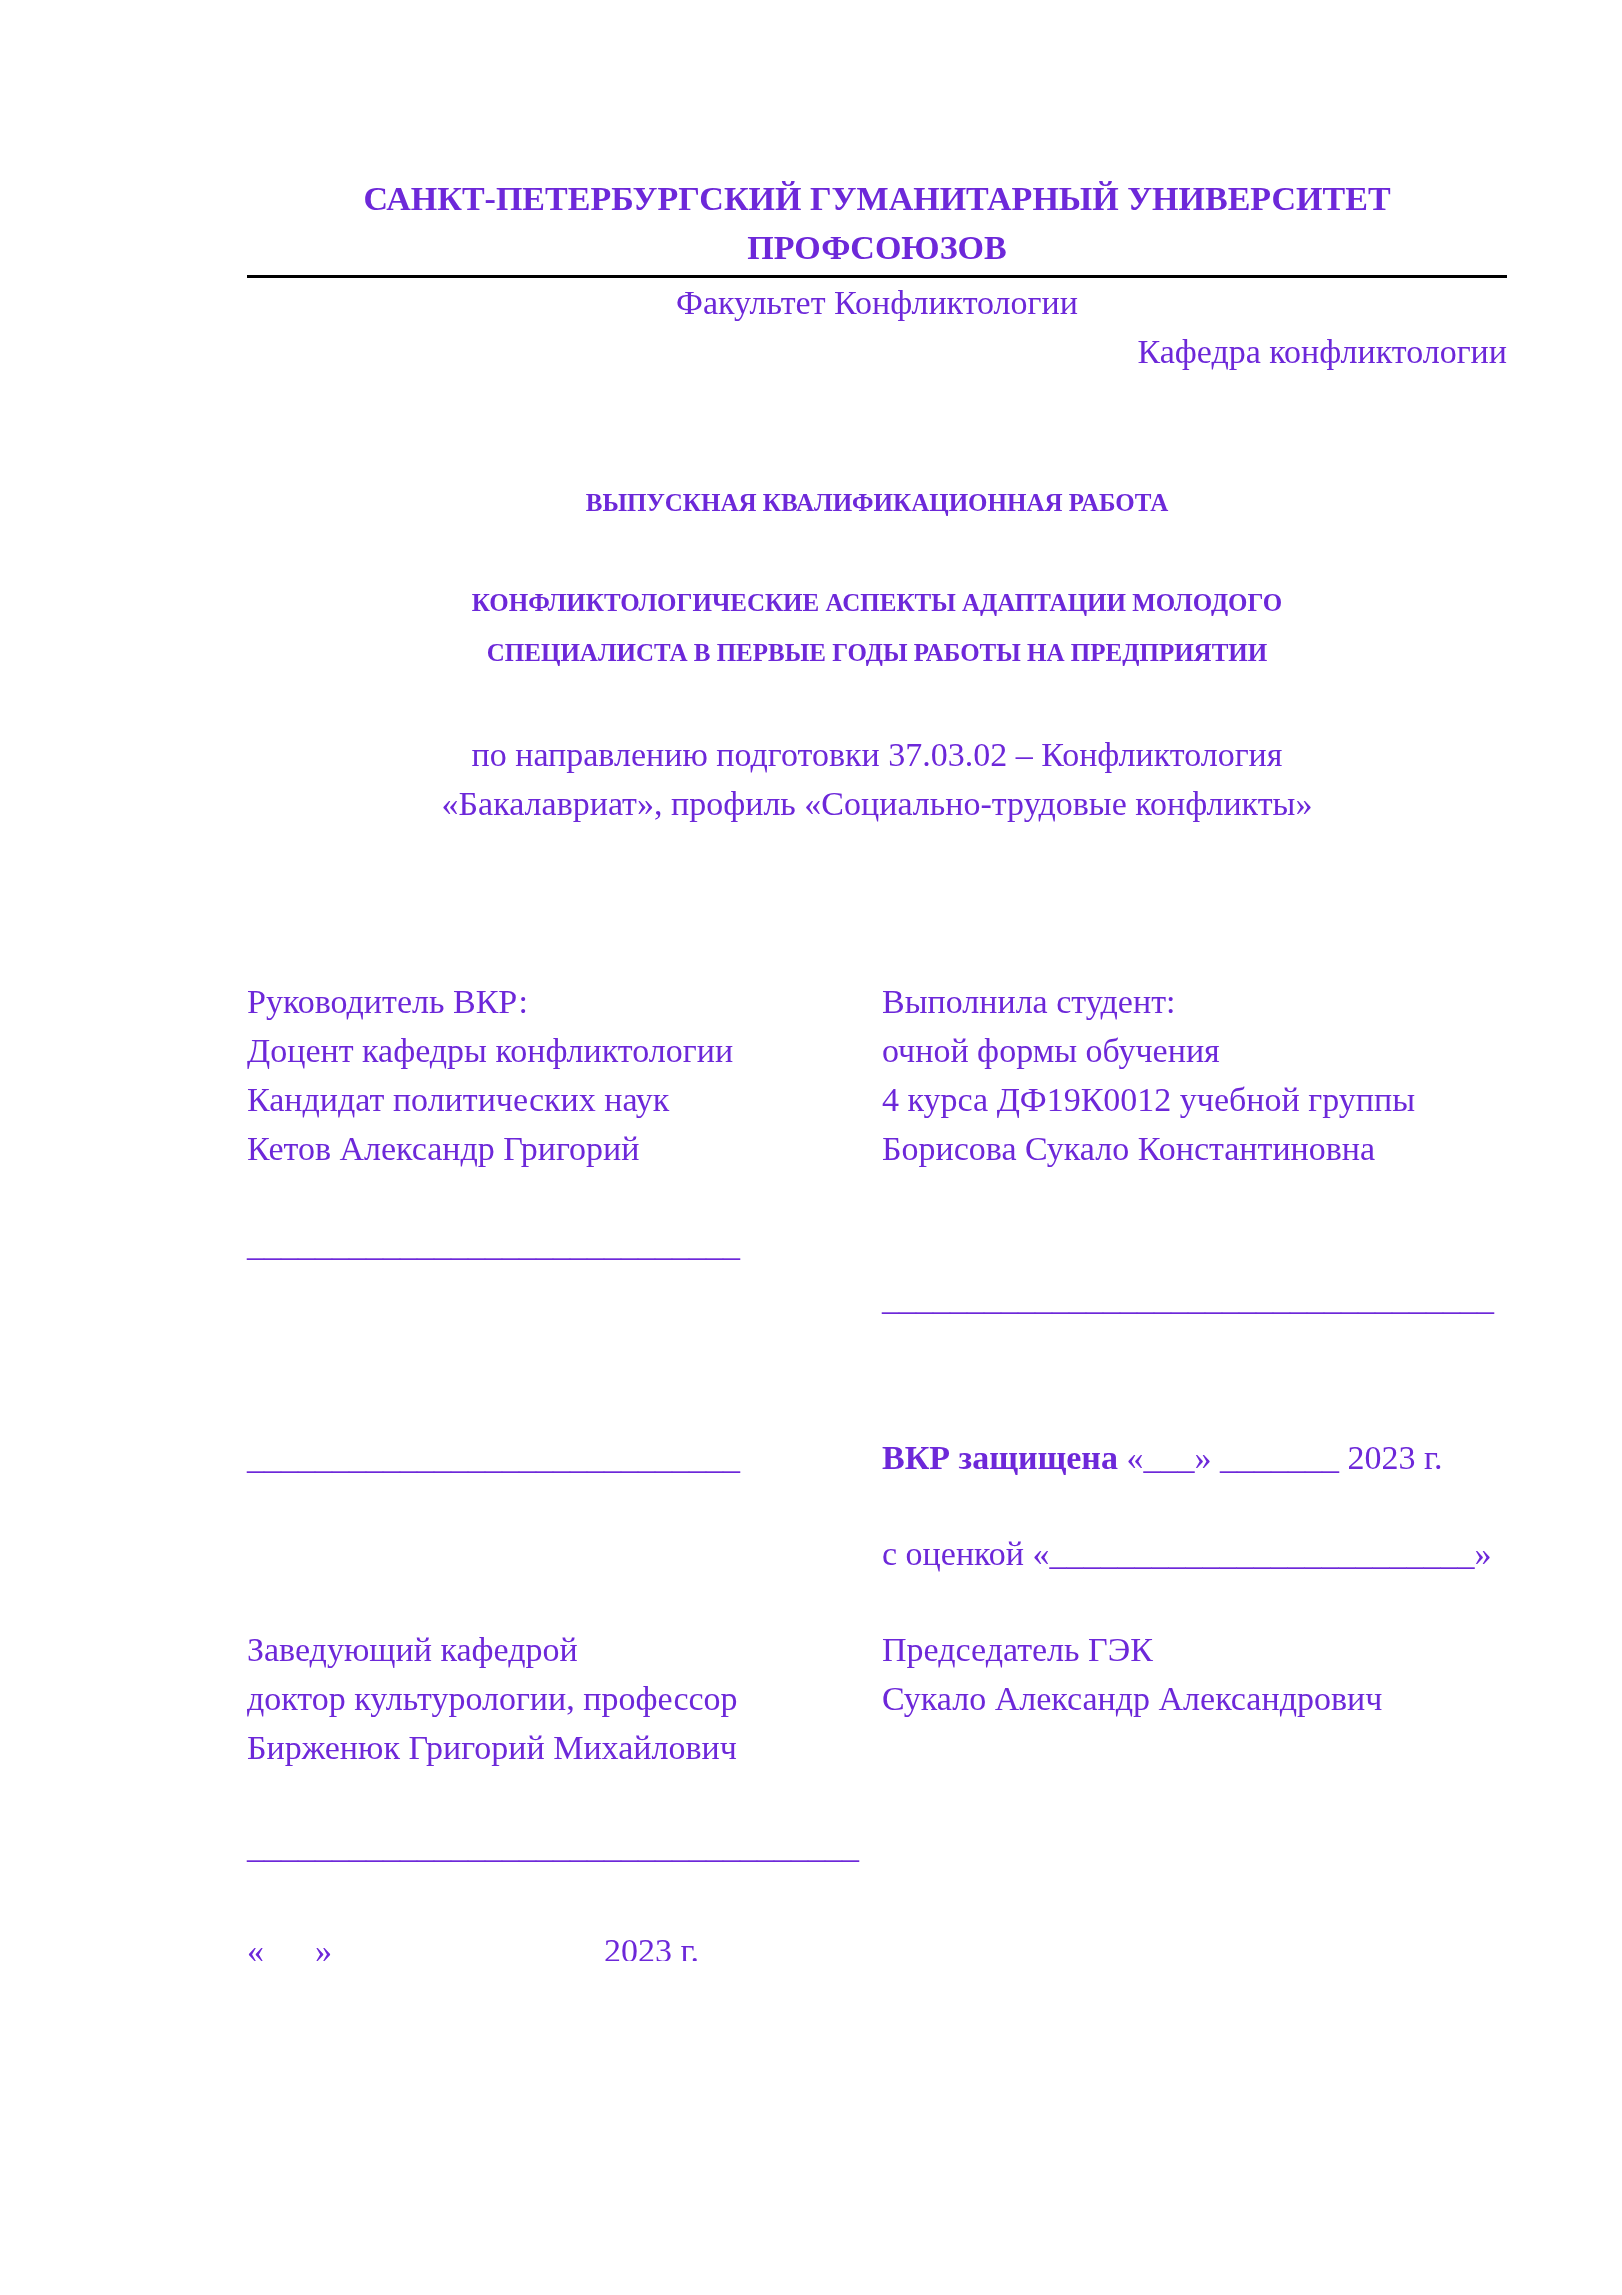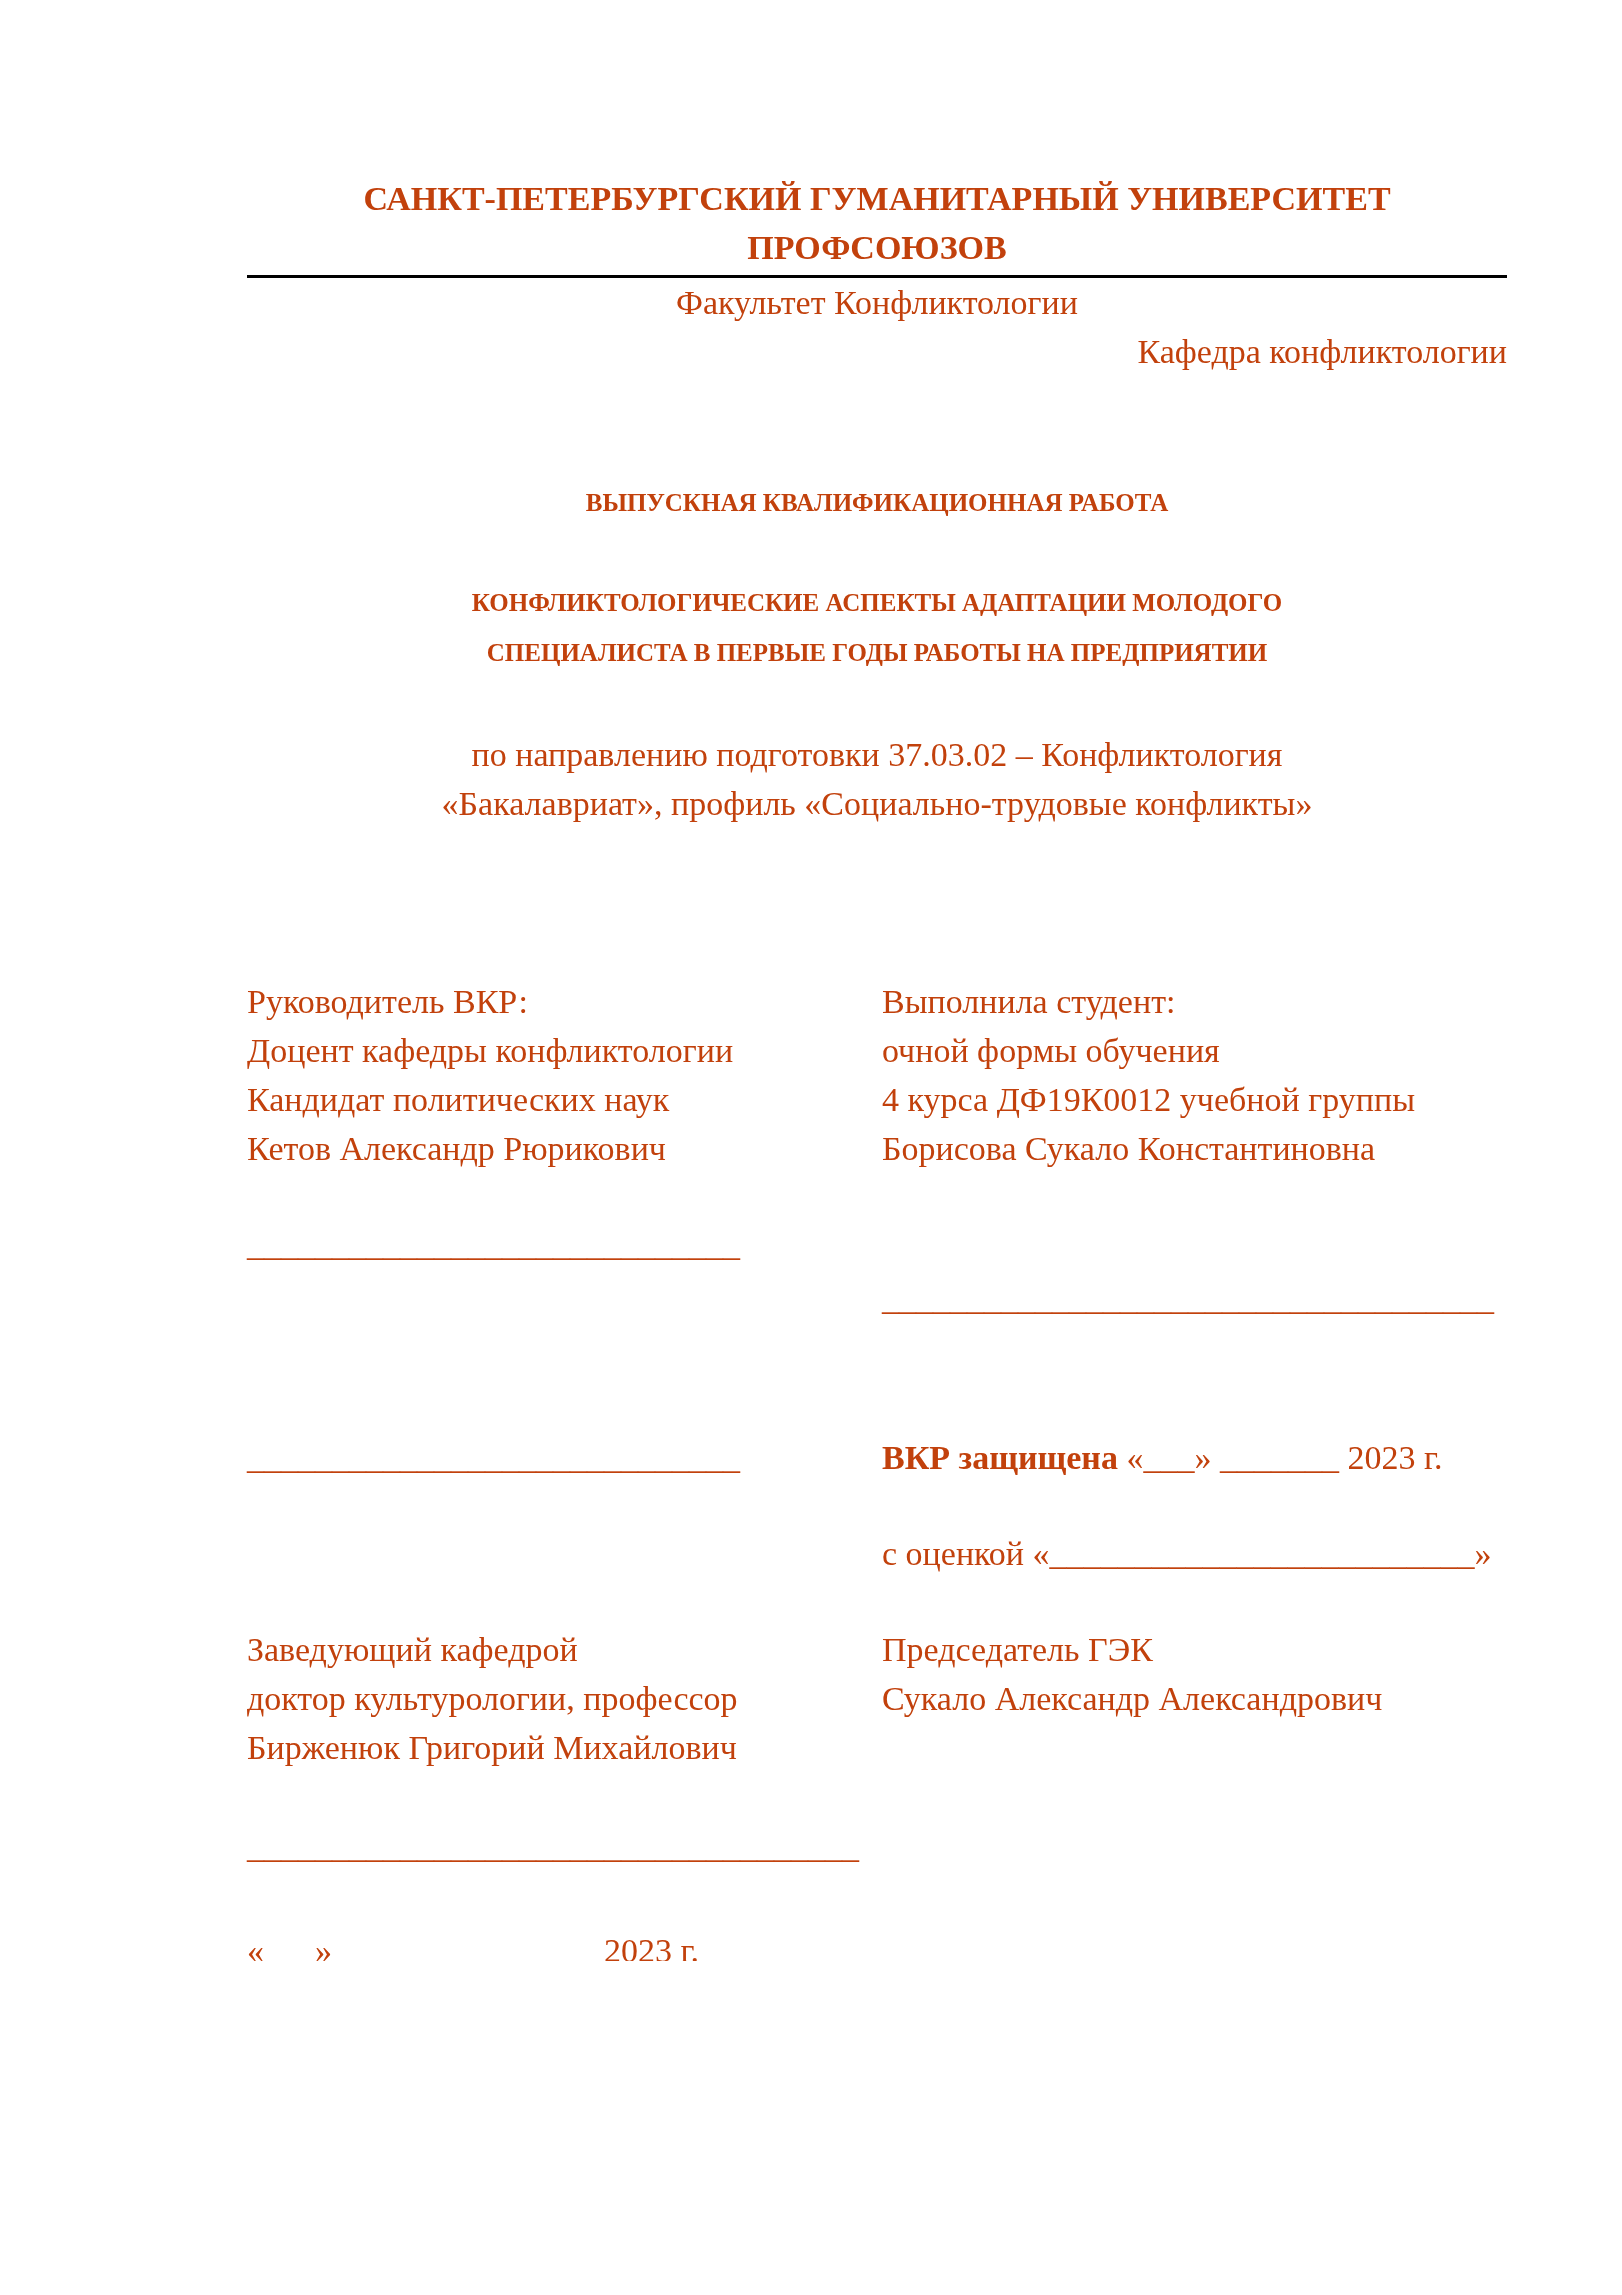--- a/index.html
+++ b/index.html
@@ -3,21 +3,21 @@
 <meta charset="utf-8">
 <title>Титульный лист ВКР</title>
 <style>
   * { margin: 0; padding: 0; box-sizing: border-box; }
   html, body { background: #ffffff; }
   .page {
     position: relative;
     width: 1623px;
     height: 1961px;
     background: #ffffff;
-    color: #c2410c;
+    color: #6d28d9;
     font-family: "Liberation Serif", "DejaVu Serif", serif;
     font-size: 34px;
     line-height: 49px;
     overflow: hidden;
   }
   .content {
     position: absolute;
     left: 247px;
     top: 0;
     width: 1260px;
@@ -67,21 +67,21 @@
     <div class="mt-program">
       <div class="center">по направлению подготовки 37.03.02 – Конфликтология</div>
       <div class="center">«Бакалавриат», профиль «Социально-трудовые конфликты»</div>
     </div>
 
     <div class="cols mt-rowA">
       <div class="col-l">
         <div>Руководитель ВКР:</div>
         <div>Доцент кафедры конфликтологии</div>
         <div>Кандидат политических наук</div>
-        <div>Кетов Александр Рюрикович</div>
+        <div>Кетов Александр Григорий</div>
       </div>
       <div class="col-r">
         <div>Выполнила студент:</div>
         <div>очной формы обучения</div>
         <div>4 курса ДФ19К0012 учебной группы</div>
         <div>Борисова Сукало Константиновна</div>
       </div>
     </div>
 
     <div class="cols mt-rowB">

